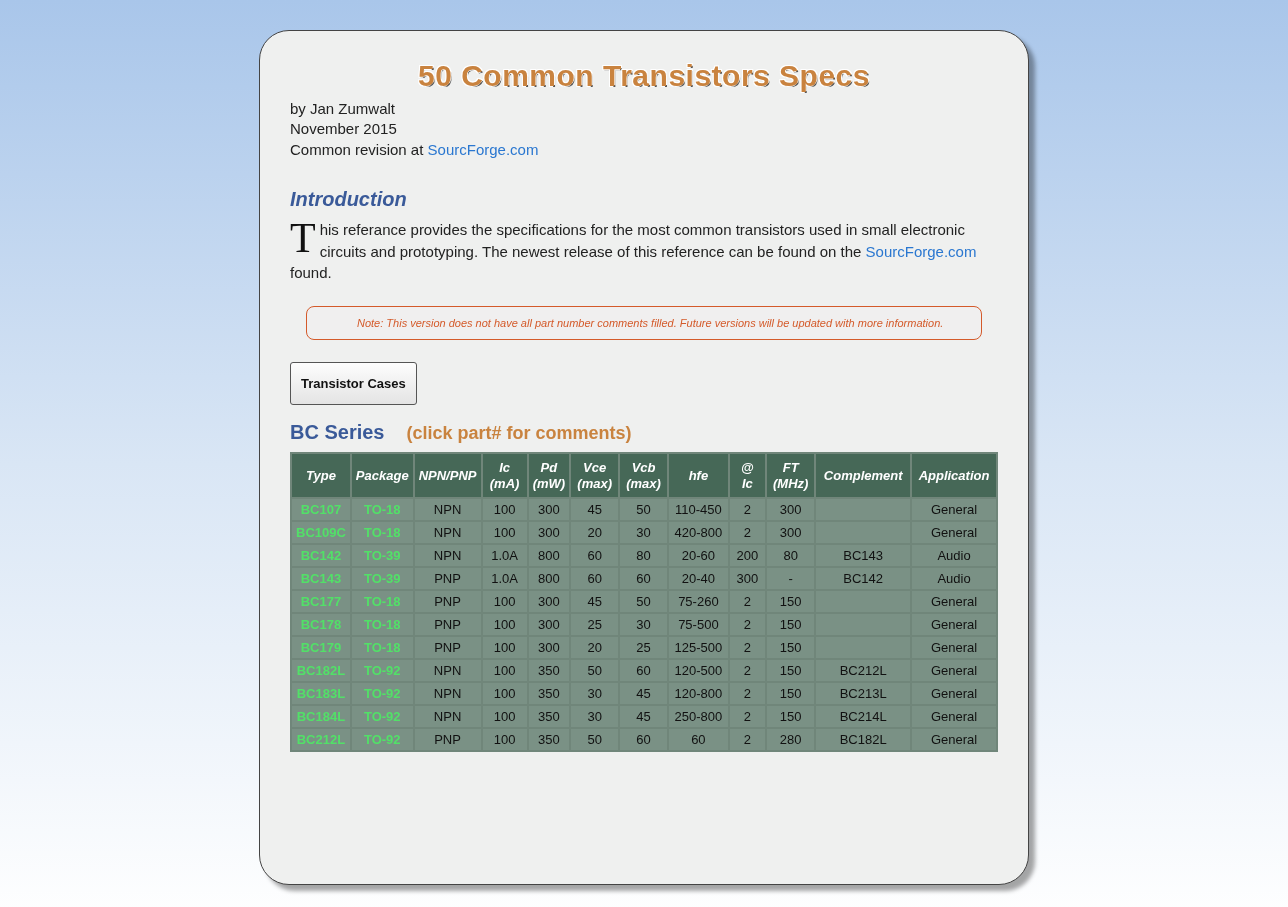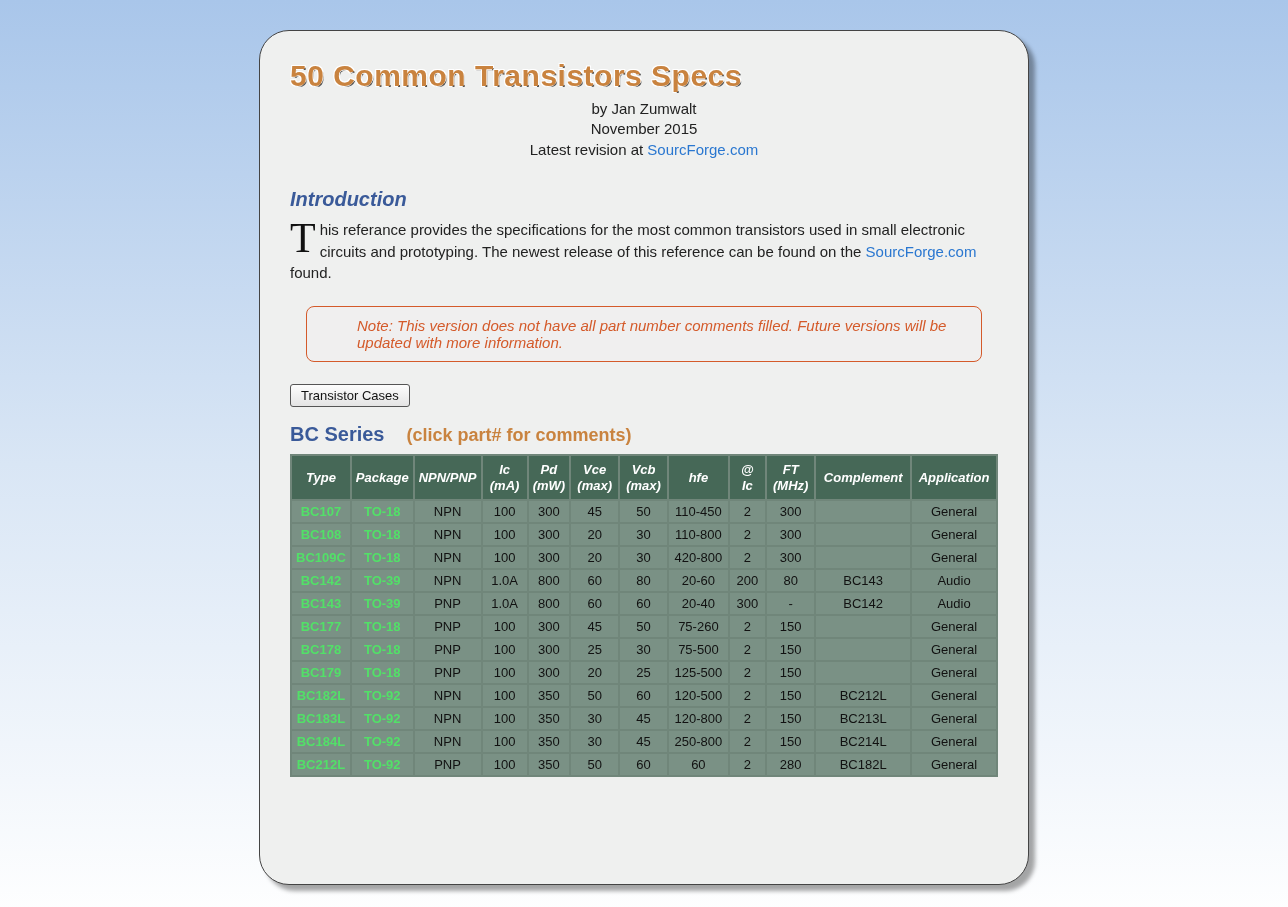--- a/index.html
+++ b/index.html
@@ -25,33 +25,34 @@
     border-radius: 30px;
     width: 770px;
     margin: 10px auto 0 auto;
     box-shadow: 6px 6px 4px rgba(0,0,0,0.35);
     padding: 20px 30px 30px 30px;
     box-sizing: border-box;
     min-height: 855px;
     overflow: hidden;
   }
   h1.title {
+    text-align: center;
     font-size: 30px;
     font-weight: bold;
     color: #c9833f;
     margin: 8px 0 6px 0;
     letter-spacing: 0.5px;
     text-shadow:
       -1px -1px 0 #fff,
        1px -1px 0 #fff,
       -1px  1px 0 #fff,
        1px  1px 0 #555;
   }
   .subtitle {
-    text-align: center;
+    text-align: left;
     font-size: 15px;
     color: #222;
     margin: 0;
     line-height: 1.35;
   }
   .subtitle a {
     color: #2a77d0;
     text-decoration: none;
   }
   h2.section {
@@ -78,33 +79,34 @@
     color: #2a77d0;
     text-decoration: none;
   }
   .note-box {
     border: 1px solid #d45a2a;
     border-radius: 8px;
     margin: 22px 16px 18px 16px;
     padding: 10px 16px 10px 50px;
     color: #d45a2a;
     font-style: italic;
-    font-size: 15px;
+    font-size: 11px;
     background: #f0efef;
   }
   .btn {
     display: inline-block;
     border: 1px solid #555;
     background: linear-gradient(to bottom,#fdfdfd,#e4e4e4);
     border-radius: 3px;
-    padding: 3px 10px;
+    padding: 13px 10px;
     font-size: 13px;
     color: #111;
     cursor: pointer;
     margin: 4px 0 2px 0;
+    font-weight: bold;
   }
   .series-head {
     margin: 14px 0 8px 0;
   }
   .series-head .name {
     color: #3a5a99;
     font-size: 20px;
     font-weight: bold;
   }
   .series-head .hint {
@@ -154,21 +156,21 @@
 <body>
 
 <div class="page-wrap">
   <div class="card">
 
     <h1 class="title">50 Common Transistors Specs</h1>
 
     <p class="subtitle">
       <span>by Jan Zumwalt</span><br>
       <span>November 2015</span><br>
-      <span>Latest revision at </span><a href="#">SourcForge.com</a>
+      <span>Common revision at </span><a href="#">SourcForge.com</a>
     </p>
 
     <h2 class="section">Introduction</h2>
 
     <div class="intro-text">
       <span class="dropcap">T</span><span>his referance provides the specifications for the most common transistors used in small electronic circuits and prototyping. The newest release of this reference can be found on the </span><a href="#">SourcForge.com</a><span> found.</span>
     </div>
 
     <div class="note-box">Note: This version does not have all part number comments filled. Future versions will be updated with more information.</div>
 
@@ -205,34 +207,20 @@
             <td class="c-pd">300</td>
             <td class="c-vce">45</td>
             <td class="c-vcb">50</td>
             <td class="c-hfe">110-450</td>
             <td class="c-atic">2</td>
             <td class="c-ft">300</td>
             <td class="c-comp"></td>
             <td class="c-app">General</td>
           </tr>
           <tr>
-            <td class="c-type type"><a href="#">BC108</a></td>
-            <td class="c-pkg pkg">TO-18</td>
-            <td class="c-np">NPN</td>
-            <td class="c-ic">100</td>
-            <td class="c-pd">300</td>
-            <td class="c-vce">20</td>
-            <td class="c-vcb">30</td>
-            <td class="c-hfe">110-800</td>
-            <td class="c-atic">2</td>
-            <td class="c-ft">300</td>
-            <td class="c-comp"></td>
-            <td class="c-app">General</td>
-          </tr>
-          <tr>
             <td class="c-type type"><a href="#">BC109C</a></td>
             <td class="c-pkg pkg">TO-18</td>
             <td class="c-np">NPN</td>
             <td class="c-ic">100</td>
             <td class="c-pd">300</td>
             <td class="c-vce">20</td>
             <td class="c-vcb">30</td>
             <td class="c-hfe">420-800</td>
             <td class="c-atic">2</td>
             <td class="c-ft">300</td>

